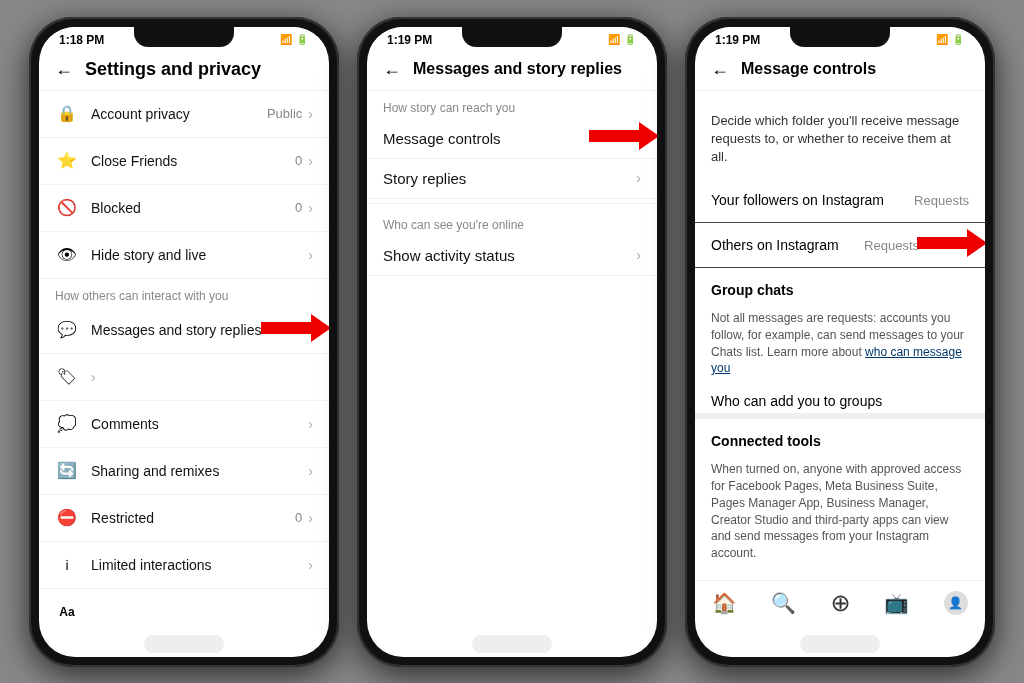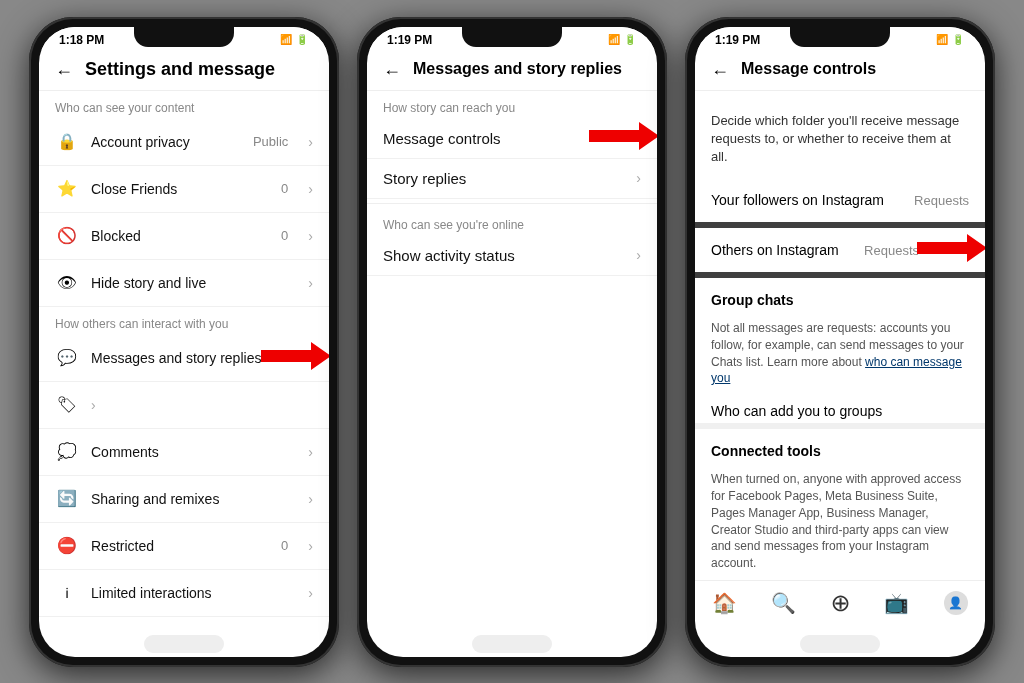--- a/index.html
+++ b/index.html
@@ -112,21 +112,21 @@
       flex-shrink: 0;
     }
     .menu-item .label {
       flex: 1;
       font-size: 14px;
       color: #111;
     }
     .menu-item .value {
       font-size: 13px;
       color: #888;
-      margin-right: 20px;
+      margin-right: 6px;
     }
     .menu-item .chevron {
       font-size: 14px;
       color: #aaa;
     }
     
     .bottom-nav {
       display: flex;
       justify-content: space-around;
       align-items: center;
@@ -161,21 +161,21 @@
     
     .content-area {
       flex: 1;
       overflow-y: auto;
       overflow-x: hidden;
     }
     .setting-row {
       display: flex;
       align-items: center;
       padding: 14px 16px;
-      border-bottom: 6px solid #404040;
+      border-bottom: 1px solid #404040;
     }
     .setting-row .label {
       flex: 1;
       font-size: 14px;
       font-weight: 400;
     }
     .setting-row .value {
       font-size: 13px;
       color: #888;
     }
@@ -227,24 +227,23 @@
       <div class="status-bar">
         <span class="time">1:18 PM</span>
         <div class="status-icons">
           <span>📶</span>
           <span>🔋</span>
         </div>
       </div>
       <div class="screen-content">
         <div class="header">
           <span class="back-arrow">←</span>
-          <span class="title">Settings and message</span>
+          <span class="title">Settings and privacy</span>
         </div>
         <div class="content-area">
-          <div class="section-label">Who can see your content</div>
 
           <div class="menu-item">
             <span class="icon">🔒</span>
             <span class="label">Account privacy</span>
             <span class="value">Public</span>
             <span class="chevron">›</span>
           </div>
           <div class="menu-item">
             <span class="icon">⭐</span>
             <span class="label">Close Friends</span>

